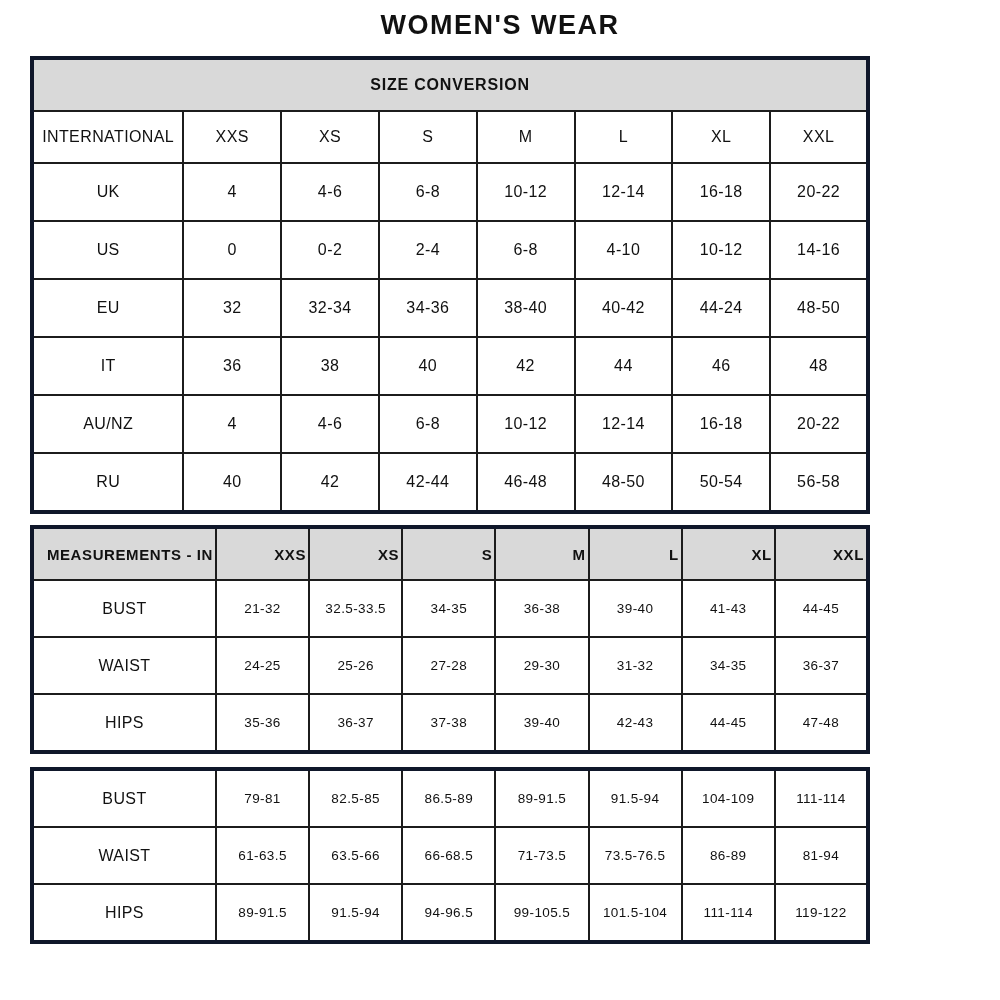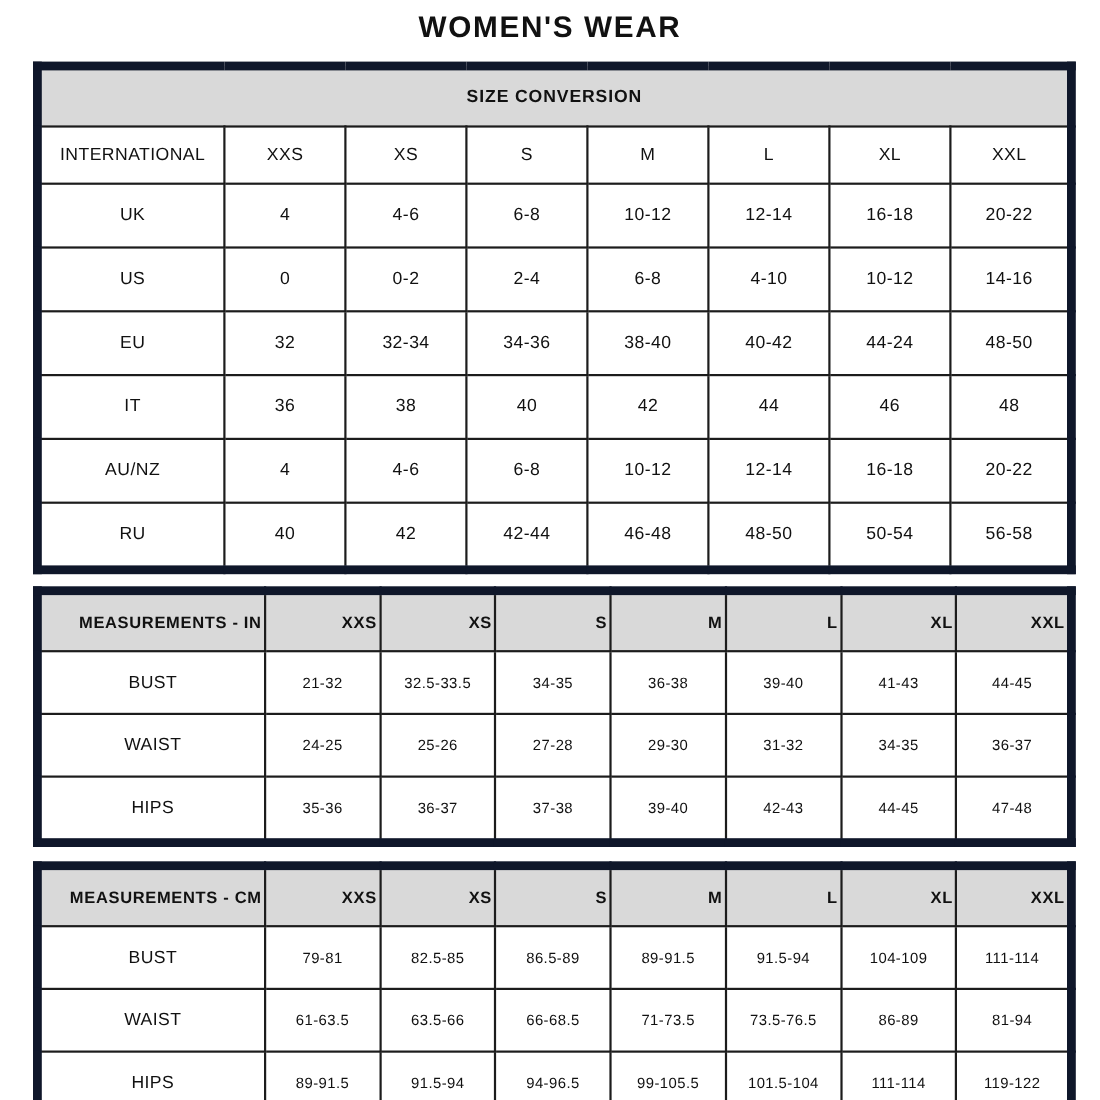--- a/index.html
+++ b/index.html
@@ -12,23 +12,23 @@
   .page { padding:2px 30px 0 30px; }
   .page-title {
     text-align:center;
     font-size:27px;
     font-weight:700;
     letter-spacing:1.5px;
     margin:8px 0 15px 0;
   }
   table {
     border-collapse:collapse;
-    width:948px;
+    width:840px;
     table-layout:fixed;
-    border:8px solid #0f172a;
+    border:4px solid #0f172a;
   }
   td {
     border:2px solid #1c1c1c;
     text-align:center;
     vertical-align:middle;
     padding:0 2px;
     letter-spacing:0.4px;
   }
   .gray { background:#d9d9d9; }
   
@@ -210,30 +210,20 @@
       <col style="width:22%">
         <col style="width:11.14%">
         <col style="width:11.14%">
         <col style="width:11.14%">
         <col style="width:11.14%">
         <col style="width:11.14%">
         <col style="width:11.14%">
         <col style="width:11.14%">
     </colgroup>
     <tbody>
-      <tr class="head-row">
-        <td>MEASUREMENTS - CM</td>
-        <td>XXS</td>
-        <td>XS</td>
-        <td>S</td>
-        <td>M</td>
-        <td>L</td>
-        <td>XL</td>
-        <td>XXL</td>
-      </tr>
       <tr>
         <td class="row-label">BUST</td>
         <td>79-81</td>
         <td>82.5-85</td>
         <td>86.5-89</td>
         <td>89-91.5</td>
         <td>91.5-94</td>
         <td>104-109</td>
         <td>111-114</td>
       </tr>

